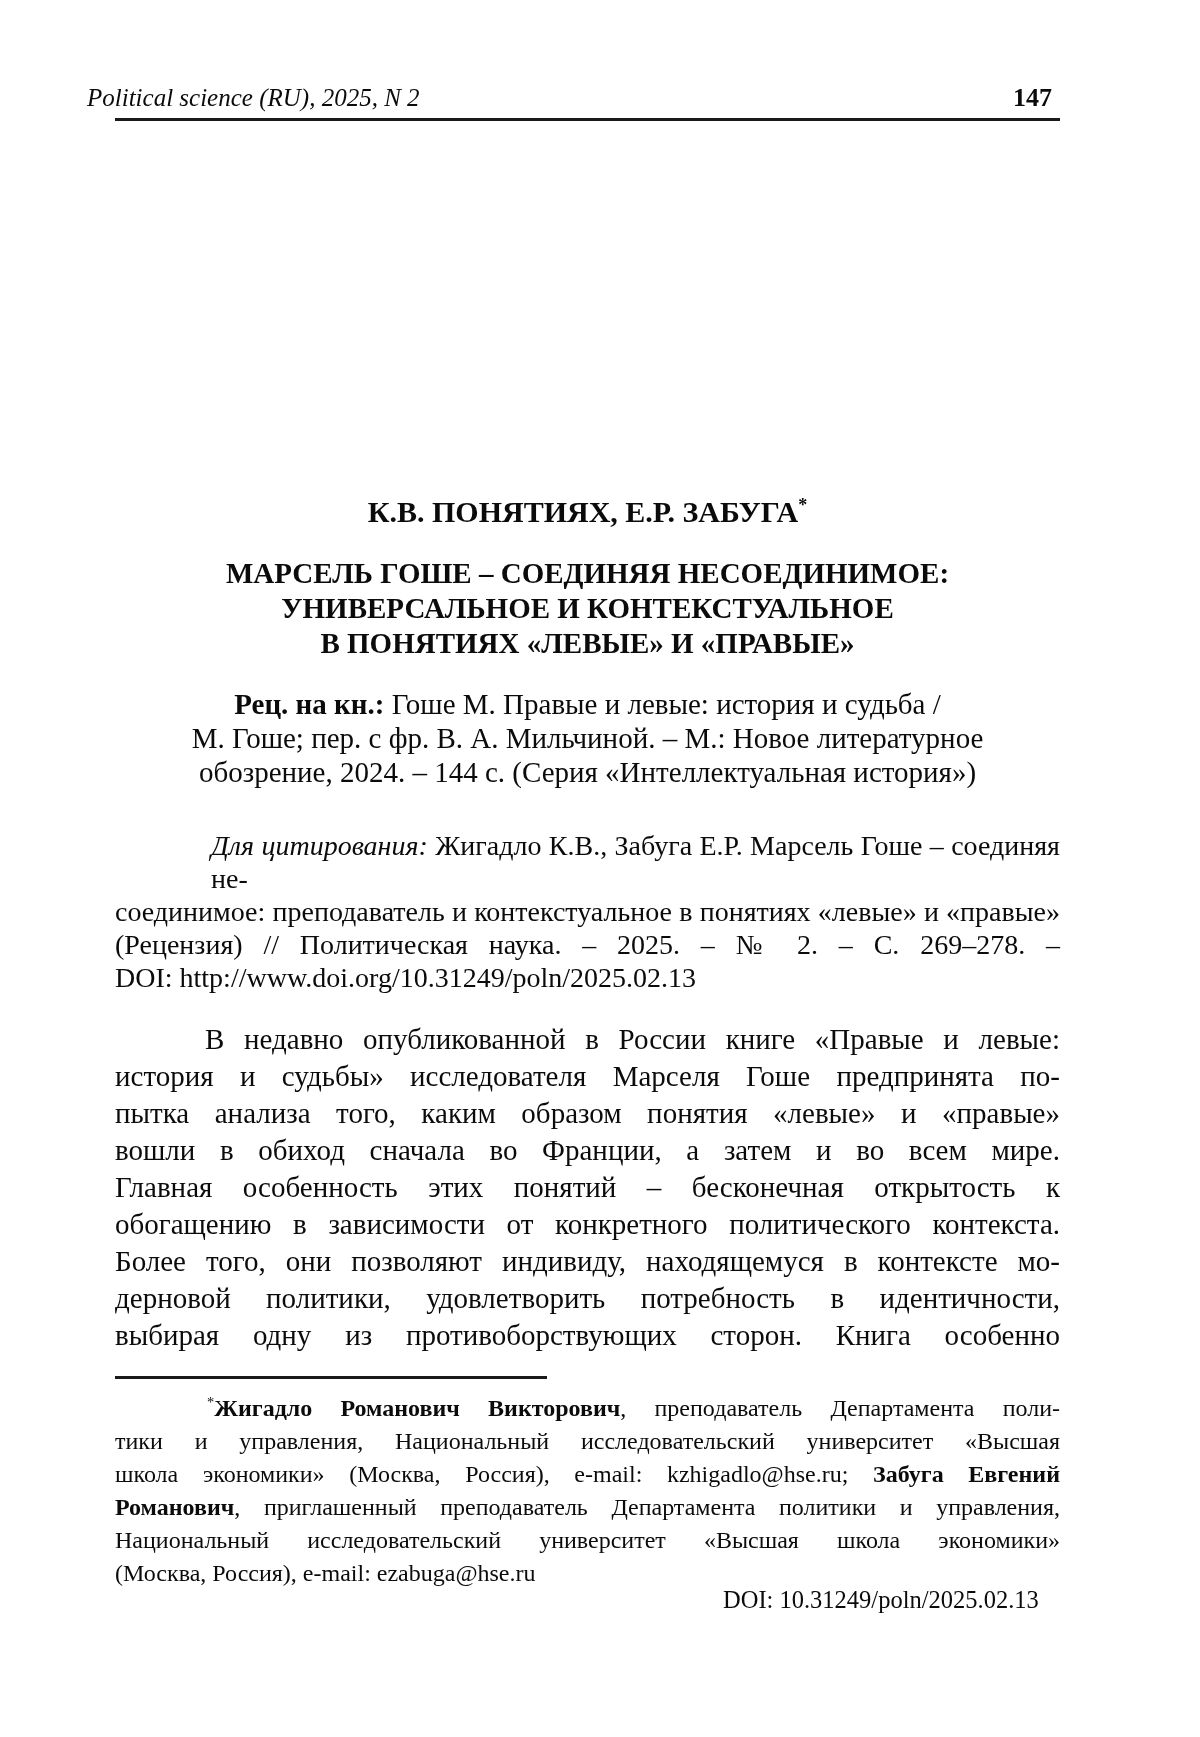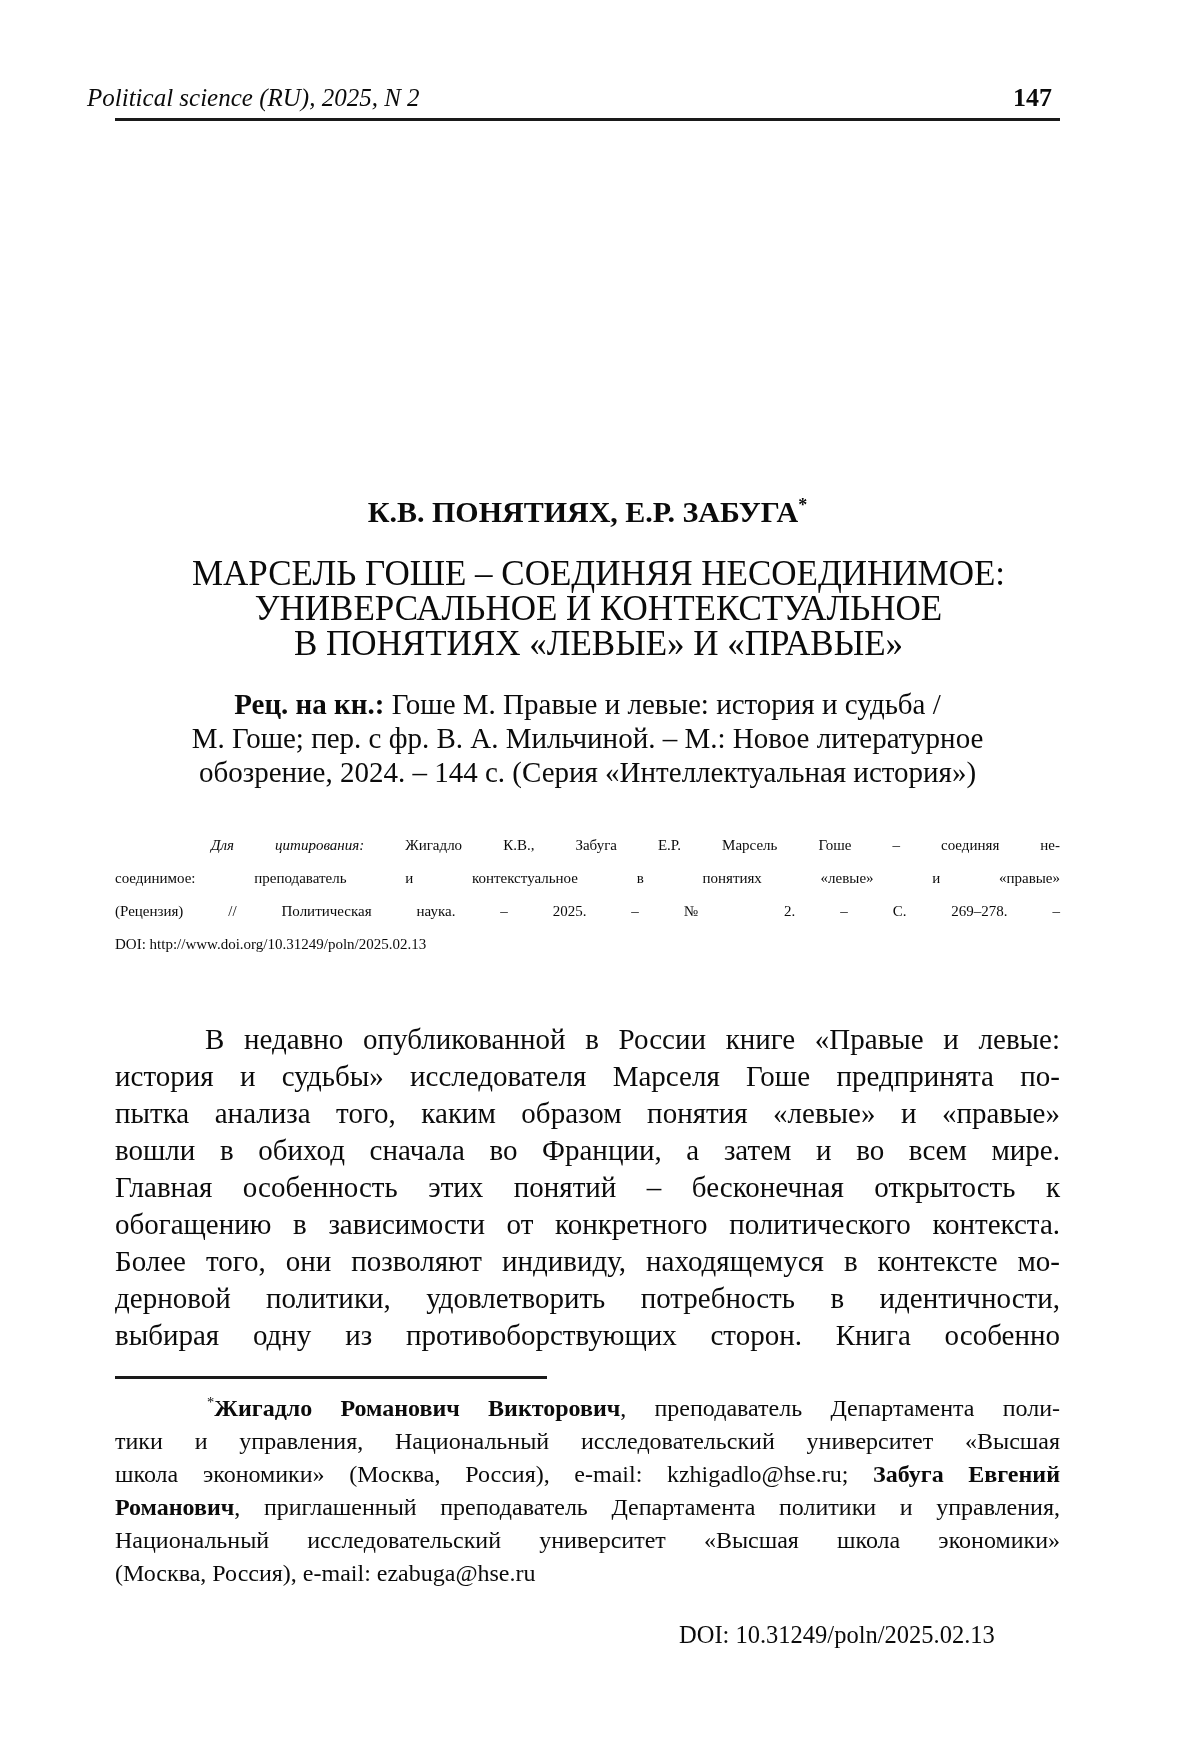--- a/index.html
+++ b/index.html
@@ -59,46 +59,46 @@
     font-size: 30px;
     line-height: 36px;
   }
   .authors sup {
     font-size: 60%;
     vertical-align: super;
     line-height: 0;
   }
   .article-title {
     position: absolute;
-    left: 126px;
+    left: 115px;
     top: 556px;
     width: 945px;
     text-align: center;
-    font-weight: normal;
-    font-size: 35px;
+    font-weight: bold;
+    font-size: 29px;
     line-height: 35px;
   }
   
   .review-ref {
     position: absolute;
     left: 115px;
     top: 687px;
     width: 945px;
     text-align: center;
     font-size: 29px;
     line-height: 34px;
   }
   .review-ref .label { font-weight: bold; }
   
   .citation {
     position: absolute;
     left: 115px;
     top: 829px;
     width: 945px;
-    font-size: 15px;
+    font-size: 28px;
     line-height: 33px;
   }
   .citation .label { font-style: italic; }
   .c-first { padding-left: 96px; }
   .just {
     text-align: justify;
     text-align-last: justify;
   }
   
   .body-text {
@@ -138,21 +138,21 @@
   .imprint {
     position: absolute;
     left: 115px;
     top: 1583px;
     width: 945px;
     height: 33px;
     font-size: 24.5px;
     line-height: 33px;
   }
   .copyright { position: absolute; left: 95px; top: 0; }
-  .doi-line  { position: absolute; left: 564px; top: 0; margin-top: 35px; }
+  .doi-line  { position: absolute; left: 608px; top: 0; }
 </style>
 </head>
 <body>
 
 <div class="page">
 
   <div class="running-head">
     <span class="journal">Political science (RU), 2025, N 2</span>
     <span class="pageno">147</span>
   </div>

